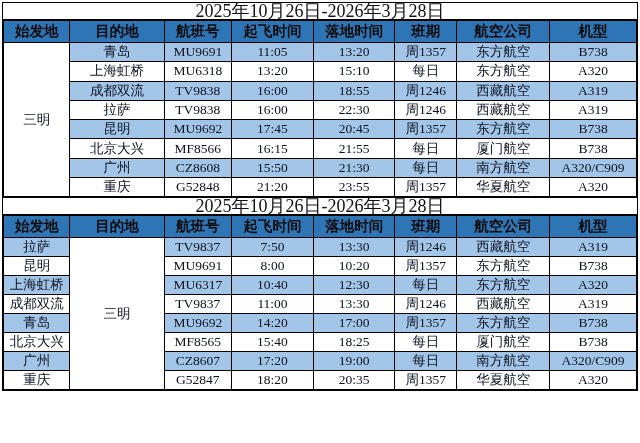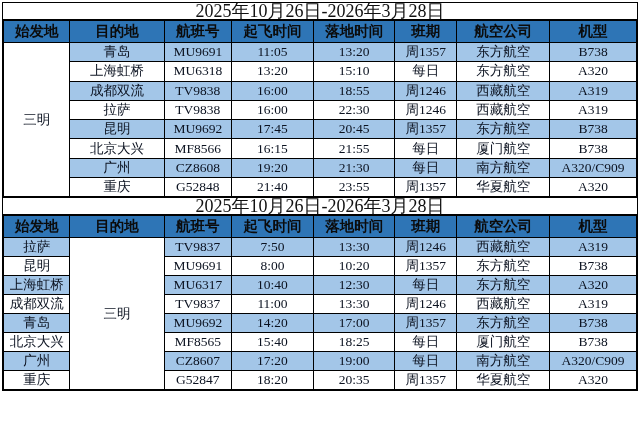--- a/index.html
+++ b/index.html
@@ -167,30 +167,30 @@
             <td>MF8566</td>
             <td>16:15</td>
             <td>21:55</td>
             <td>每日</td>
             <td>厦门航空</td>
             <td>B738</td>
           </tr>
           <tr class="stripe">
             <td>广州</td>
             <td>CZ8608</td>
-            <td>19:20</td>
+            <td>15:50</td>
             <td>21:30</td>
             <td>每日</td>
             <td>南方航空</td>
             <td>A320/C909</td>
           </tr>
           <tr>
             <td>重庆</td>
             <td>G52848</td>
-            <td>21:40</td>
+            <td>21:20</td>
             <td>23:55</td>
             <td>周1357</td>
             <td>华夏航空</td>
             <td>A320</td>
           </tr>
         </tbody>
     </table>
   </div>
 
   <div class="tbl-wrap">

